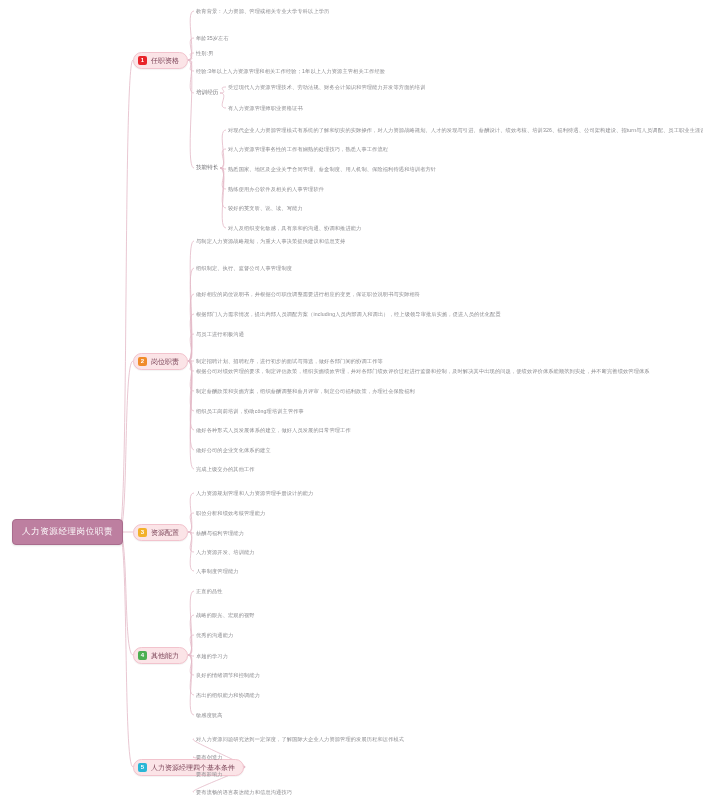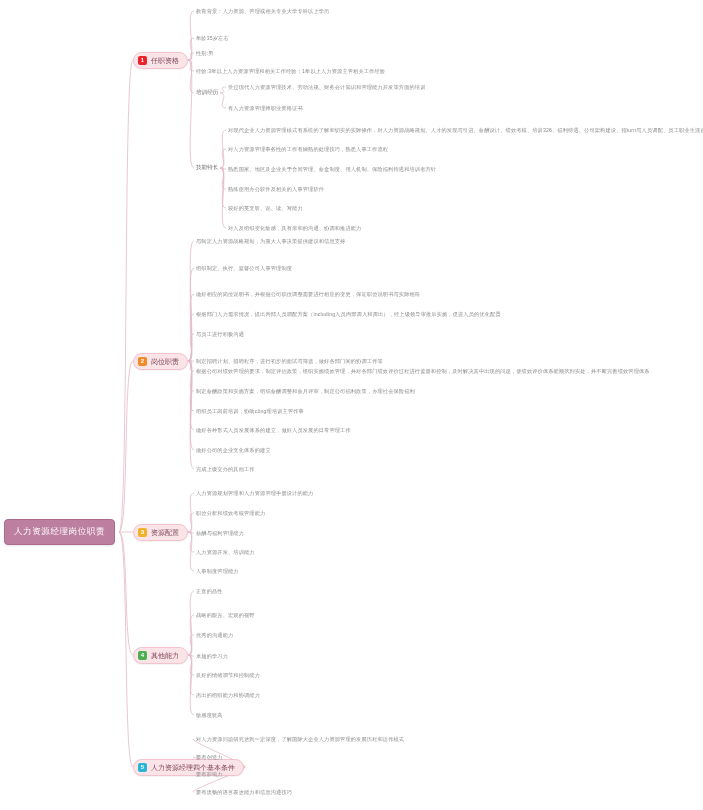--- a/index.html
+++ b/index.html
@@ -122,21 +122,21 @@
       <path d="M 188 655 C 198 655, 184 656, 194 656" fill="none" stroke="#e3b9c6" stroke-width="0.8"></path>
       <path d="M 188 655 C 198 655, 184 675, 194 675" fill="none" stroke="#e3b9c6" stroke-width="0.8"></path>
       <path d="M 188 655 C 198 655, 184 695, 194 695" fill="none" stroke="#e3b9c6" stroke-width="0.8"></path>
       <path d="M 188 655 C 198 655, 184 715, 194 715" fill="none" stroke="#e3b9c6" stroke-width="0.8"></path>
       <path d="M 119 532 C 129 532, 123 767, 133 767" fill="none" stroke="#e3b9c6" stroke-width="0.8"></path>
       <path d="M 244 767 C 254 767, 184 739, 194 739" fill="none" stroke="#e3b9c6" stroke-width="0.8"></path>
       <path d="M 244 767 C 254 767, 184 757, 194 757" fill="none" stroke="#e3b9c6" stroke-width="0.8"></path>
       <path d="M 244 767 C 254 767, 184 774, 194 774" fill="none" stroke="#e3b9c6" stroke-width="0.8"></path>
       <path d="M 244 767 C 254 767, 184 792, 194 792" fill="none" stroke="#e3b9c6" stroke-width="0.8"></path>
     </svg>
-<div class="root-node" style="left: 4px; top: 519px;"><span>人力资源经理岗位职责</span></div>
+<div class="root-node" style="left: 12px; top: 519px;"><span>人力资源经理岗位职责</span></div>
     <div class="branch-node" style="left: 133px; top: 51.5px;">
       <span class="badge" style="background: rgb(232, 36, 42);">1</span>
       <span class="blabel">任职资格</span>
     </div>
     <div class="leaf-node" style="left: 196px; top: 8.5px;">教育背景：人力资源、管理或相关专业大学专科以上学历</div>
     <div class="leaf-node" style="left: 196px; top: 35.5px;">年龄35岁左右</div>
     <div class="leaf-node" style="left: 196px; top: 50.5px;">性别:男</div>
     <div class="leaf-node" style="left: 196px; top: 68.5px;">经验:3年以上人力资源管理和相关工作经验；1年以上人力资源主管相关工作经验</div>
     <div class="sub-node" style="left: 196px; top: 90px;">培训经历</div>
     <div class="leaf-node" style="left: 228px; top: 84.5px;">受过现代人力资源管理技术、劳动法规、财务会计知识和管理能力开发等方面的培训</div>

